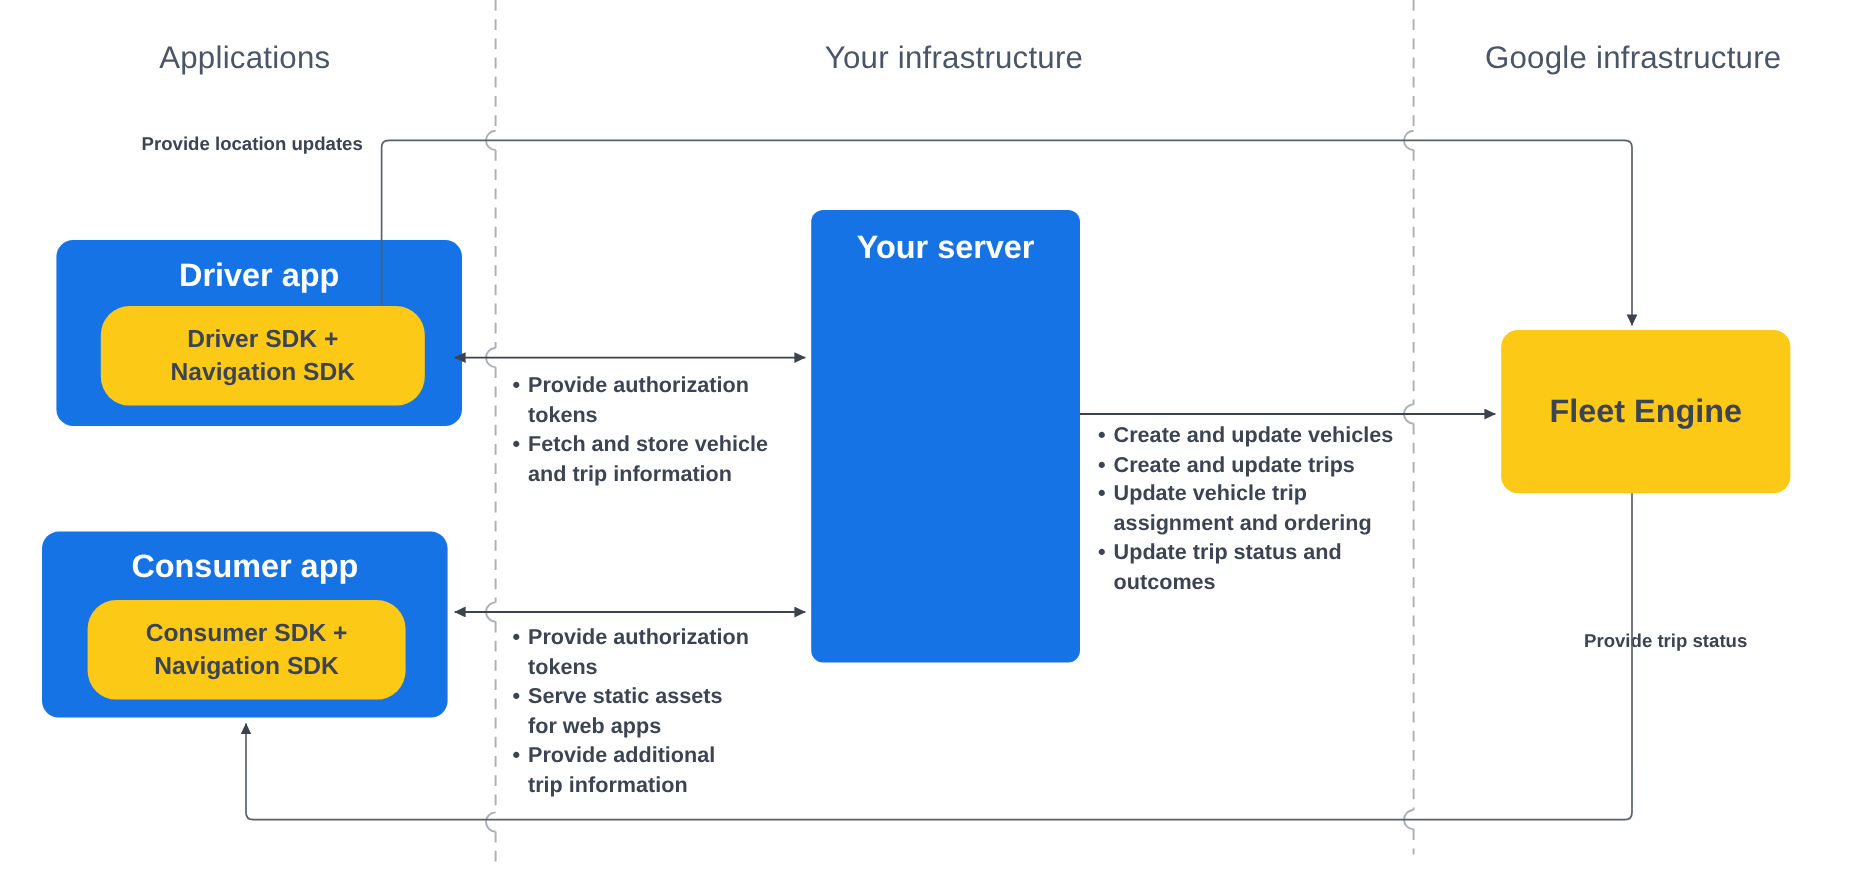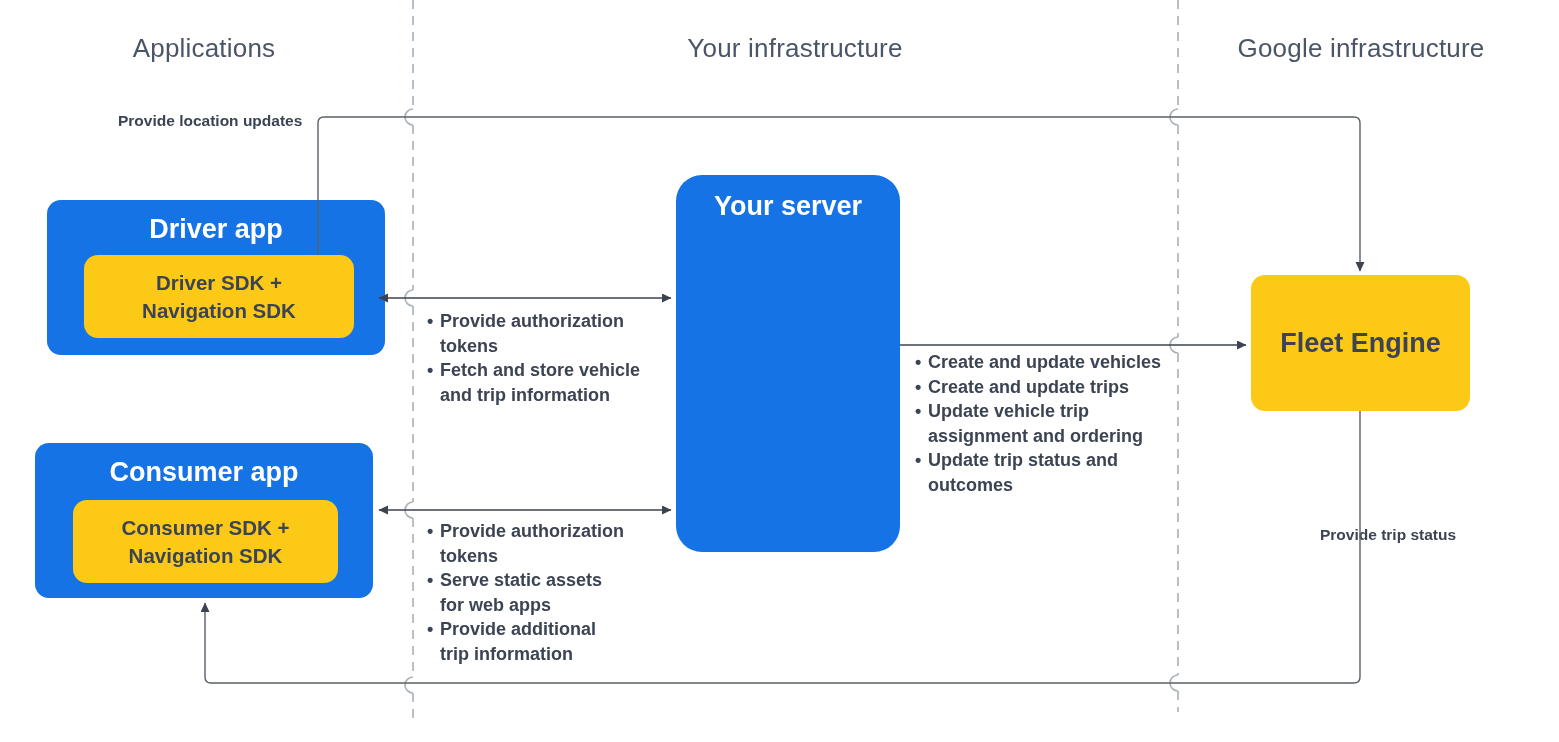--- a/index.html
+++ b/index.html
@@ -43,21 +43,21 @@
     position:absolute;
     left:0;right:0;
     text-align:center;
     font-size:27px;
     font-weight:700;
     color:#ffffff;
   }
   .sdk-box{
     position:absolute;
     background:var(--yellow);
-    border-radius:14px;
+    border-radius:24px;
     display:flex;
     align-items:center;
     justify-content:center;
     text-align:center;
     font-size:20.5px;
     font-weight:700;
     color:var(--text-dark);
     white-space:pre-line;
     line-height:1.35;
   }
@@ -119,25 +119,25 @@
     <div class="sdk-box" style="left:37px;top:55px;width:270px;height:83px;">Driver SDK +
 Navigation SDK</div>
   </div>
 
   <div class="node" style="left:35px;top:443px;width:338px;height:155px;">
     <div class="node-title" style="top:14px;">Consumer app</div>
     <div class="sdk-box" style="left:38px;top:57px;width:265px;height:83px;">Consumer SDK +
 Navigation SDK</div>
   </div>
 
-  <div class="server-node" style="left:676px;top:175px;width:224px;height:377px;border-radius:26px;">
+  <div class="server-node" style="left:676px;top:175px;width:224px;height:377px;">
     <div class="node-title" style="top:16px;">Your server</div>
   </div>
 
-  <div class="fleet-node" style="left:1251px;top:275px;width:219px;height:136px;">
+  <div class="fleet-node" style="left:1251px;top:275px;width:241px;height:136px;">
     <span>Fleet Engine</span>
   </div>
 
   <ul class="bullets" style="left:427px;top:309px;width:230px;">
     <li>Provide authorization
 tokens</li>
     <li>Fetch and store vehicle
 and trip information</li>
   </ul>
 

